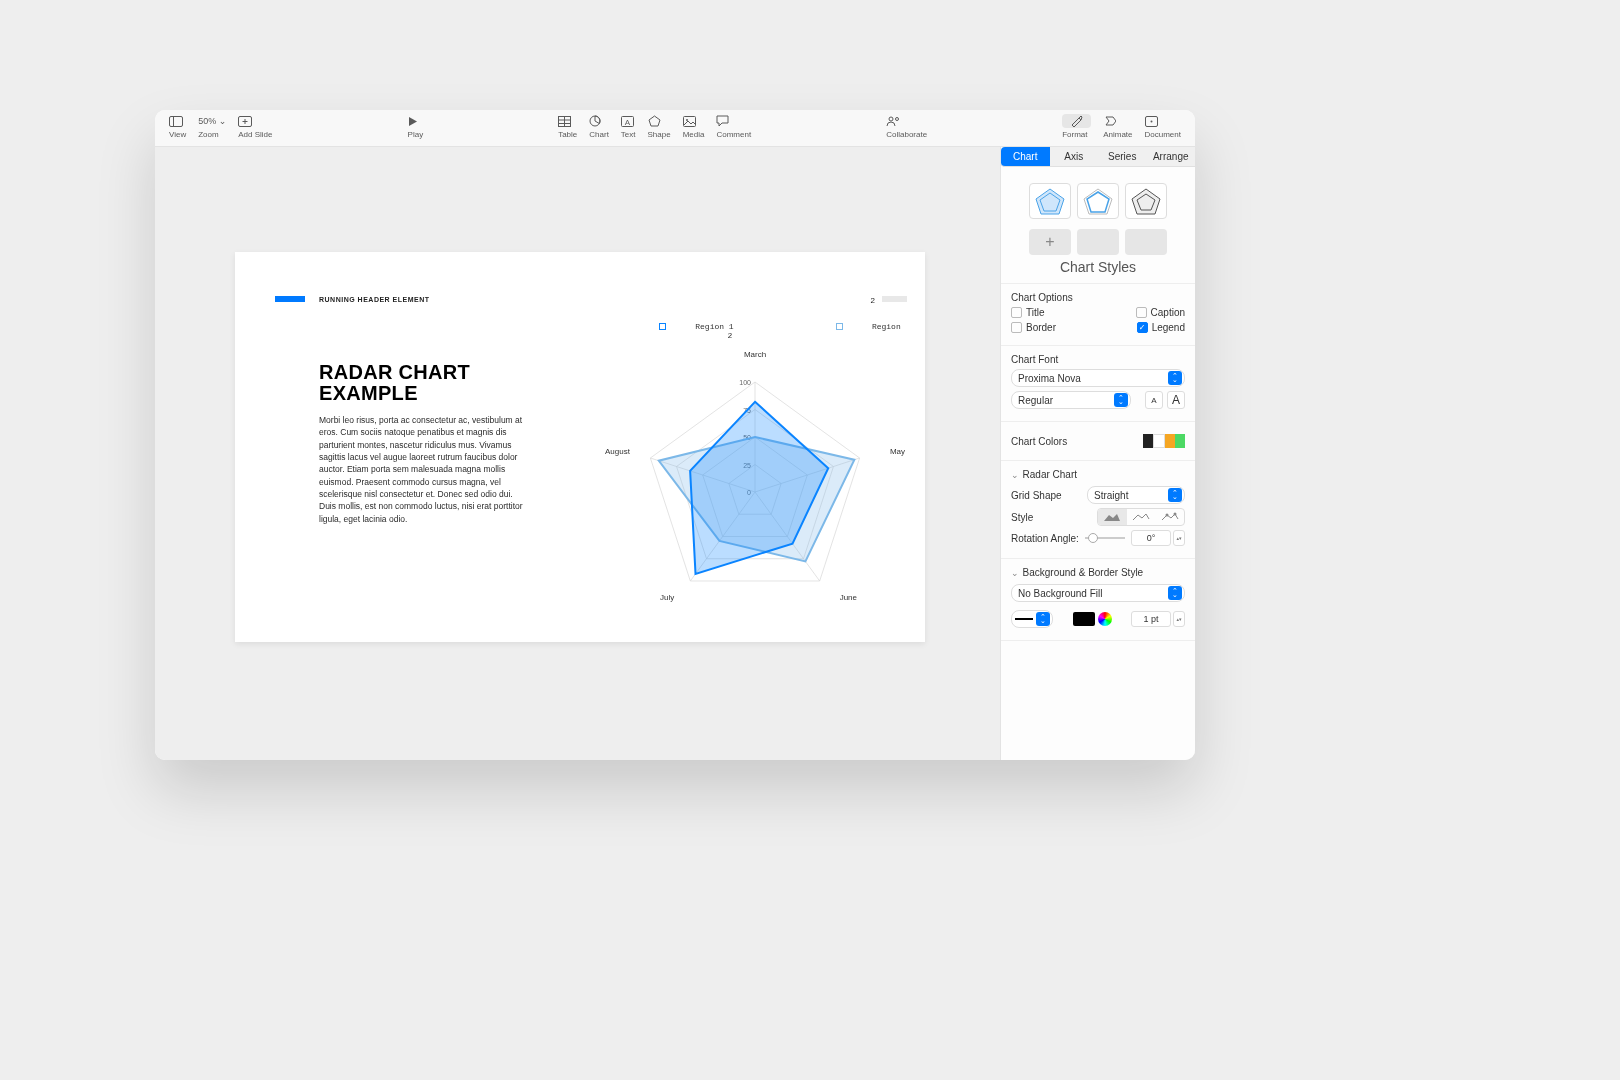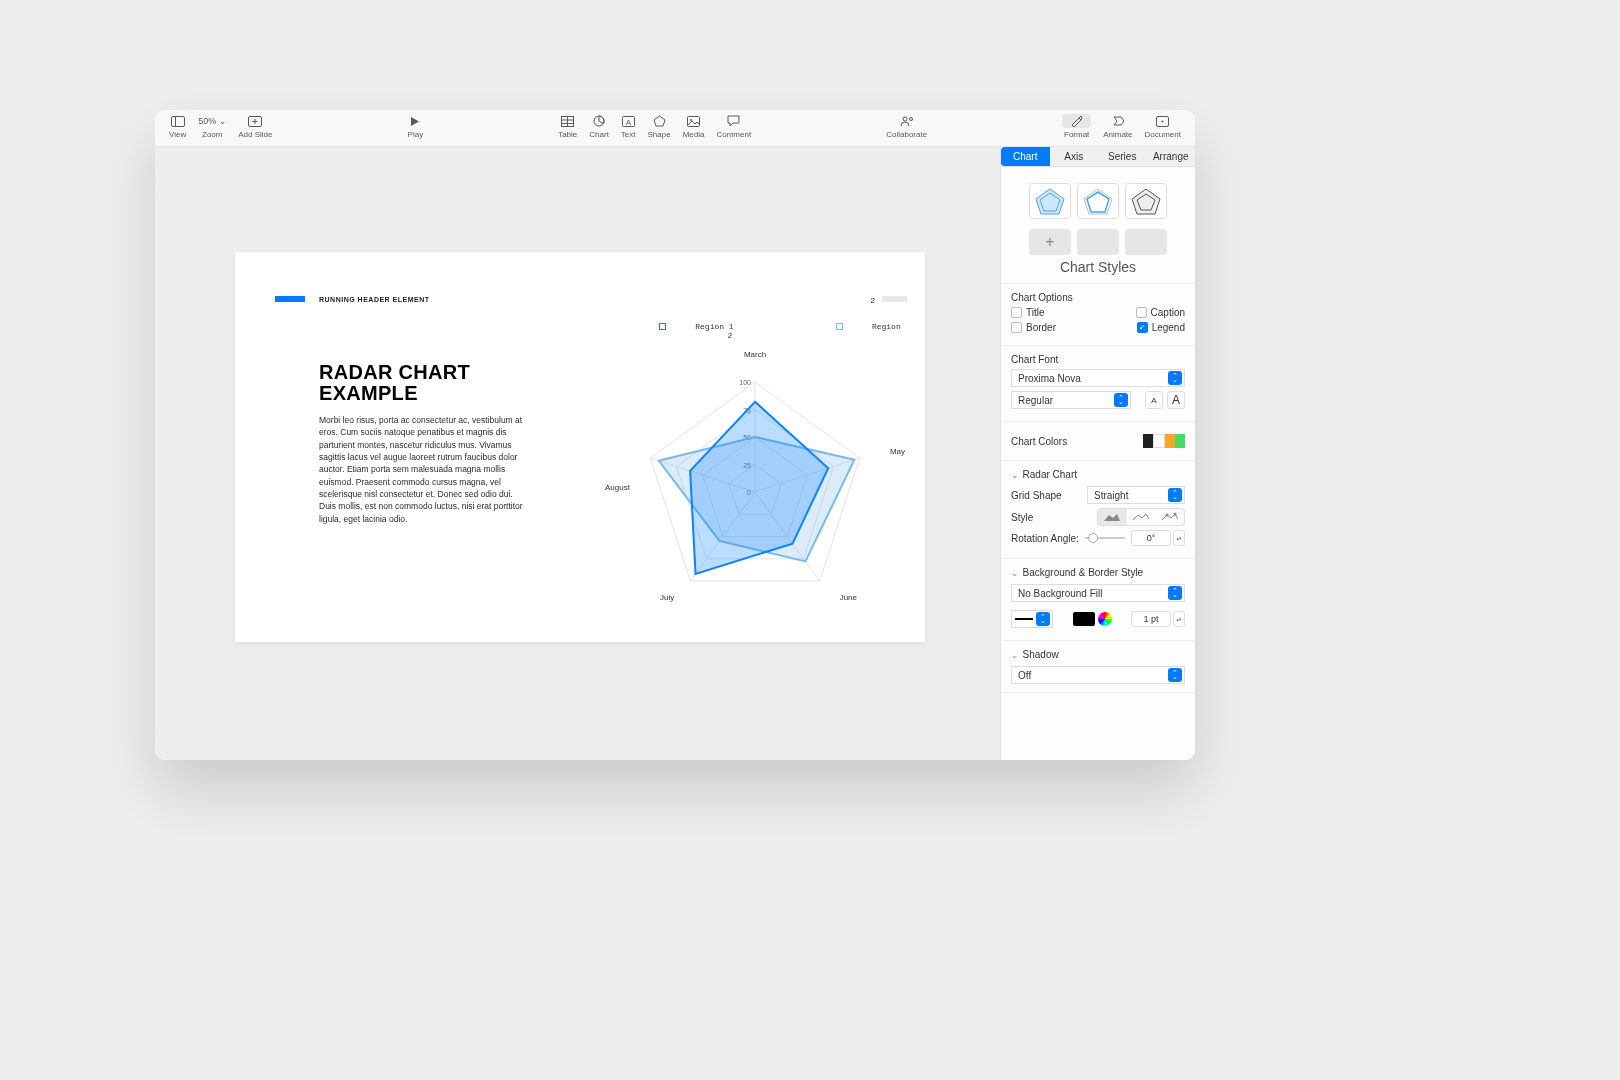--- a/index.html
+++ b/index.html
@@ -1,21 +1,21 @@
 <!DOCTYPE html>
 <html><head>
 <meta charset="utf-8">
 <style>
   * { box-sizing: border-box; margin: 0; padding: 0; font-family: -apple-system, "Helvetica Neue", Arial, sans-serif; }
   body { background: #eeeeee; width: 1620px; height: 1080px; overflow: hidden; position: relative; }
   .app-window { position:absolute; left:155px; top:110px; width:1040px; height:650px; background:#fff; border-radius:10px; box-shadow:0 30px 60px rgba(0,0,0,0.15); display:flex; flex-direction:column; overflow:hidden; }
 
   
   .toolbar { height:37px; background:#f8f8f8; border-bottom:1px solid #e3e3e3; display:flex; align-items:flex-start; padding:4px 8px 0 8px; font-size:8px; color:#5a5a5a; }
-  .tb-g { display:flex; flex-direction:column; align-items:center; margin:0 6px; cursor:default; }
+  .tb-g { display:flex; flex-direction:column; align-items:flex-start; margin:0 6px; cursor:default; }
   .tb-icon { height:14px; display:flex; align-items:center; justify-content:center; color:#5a5a5a; }
   .tb-label { margin-top:2px; font-size:8px; }
   .tb-zoom { font-size:9px; }
   .tb-spacer { flex:1; }
   .tb-center { display:flex; }
   .tb-right { display:flex; }
   .tb-right .tb-g.selected .tb-icon { background:#e6e6e6; border-radius:4px; padding:2px 8px; }
 
   
   .canvas-area { flex:1; background:#eeeeee; position:relative; overflow:hidden; }
@@ -43,21 +43,21 @@
   .style-grid { display:flex; gap:6px; justify-content:center; padding:8px 0 4px;}
   .style-thumb { width:42px; height:36px; border:1px solid #ddd; border-radius:4px; display:flex; align-items:center; justify-content:center; background:#fff; }
   .color-row { display:flex; gap:6px; justify-content:center; margin-top:6px; }
   .color-sq { width:42px; height:26px; background:#e6e6e6; border-radius:4px; display:flex; align-items:center; justify-content:center; color:#888; font-size:16px; }
   .insp-title { font-size:14px; color:#555; text-align:center; margin-top:4px; }
   .lbl { font-size:10px; color:#333; margin-bottom:4px; display:block; }
   .row { display:flex; align-items:center; justify-content:space-between; margin:4px 0; }
   .check { display:flex; align-items:center; gap:4px; font-size:10px; }
   .chk { width:11px; height:11px; border:1px solid #bbb; border-radius:2px; display:inline-flex; align-items:center; justify-content:center; font-size:8px; color:#fff; }
   .chk.on { background:#007aff; border-color:#007aff; }
-  .select { display:flex; align-items:center; justify-content:space-between; border:1px solid #ddd; border-radius:0; height:18px; padding:0 2px 0 6px; font-size:10px; background:#fff; width:100%; }
+  .select { display:flex; align-items:center; justify-content:space-between; border:1px solid #ddd; border-radius:8px; height:18px; padding:0 2px 0 6px; font-size:10px; background:#fff; width:100%; }
   .select.small { width:98px; }
   .sel-btn { width:14px; height:14px; background:#007aff; border-radius:3px; display:flex; align-items:center; justify-content:center; color:#fff; font-size:7px; flex-direction:column; line-height:4px;}
   .size-btns { display:flex; gap:4px; }
   .size-btn { width:18px; height:18px; border:1px solid #ddd; border-radius:3px; display:flex; align-items:center; justify-content:center; background:#fff;}
   .collapse-hdr { display:flex; align-items:center; gap:4px; font-size:10px; color:#333; cursor:default; }
   .collapse-hdr::before { content:"⌄"; font-size:9px; color:#888; }
   .seg3 { display:flex; width:88px; border:1px solid #ddd; border-radius:4px; overflow:hidden; }
   .seg3 > div { flex:1; height:16px; display:flex; align-items:center; justify-content:center; }
   .seg3 > div.on { background:#e8e8e8; }
   .stroke-swatch { width:22px; height:14px; background:#000; border-radius:2px; }
@@ -225,21 +225,21 @@
 
         <div class="radar-wrap">
           <div class="legend">
             <span><span class="sw" style="border-color:#0a84ff"></span><span>Region 1</span></span>
             <span><span class="sw" style="border-color:#7cb8e8"></span><span>Region 2</span></span>
           </div>
           <div class="axis-label" style="top:28px; left:50%; transform:translateX(-50%);">March</div>
           <div class="axis-label" style="top:125px; right:0;">May</div>
           <div class="axis-label" style="bottom:20px; right:48px;">June</div>
           <div class="axis-label" style="bottom:20px; left:55px;">July</div>
-          <div class="axis-label" style="top:125px; left:0;margin-top:36px;">August</div>
+          <div class="axis-label" style="top:125px; left:0;">August</div>
 
           <svg id="radar-svg" width="300" height="300" viewBox="0 0 300 300" style="position:absolute;top:0;left:0;">
               <polygon points="150,142.5 176.1540541981167,161.50203265468895 166.164094438043,192.24796734531105 133.835905561957,192.24796734531105 123.84594580188327,161.50203265468895" fill="none" stroke="#d7d7d7" stroke-width="0.7"></polygon>
               <polygon points="150,115 202.30810839623345,153.0040653093779 182.32818887608602,214.4959346906221 117.67181112391398,214.4959346906221 97.69189160376655,153.0040653093779" fill="none" stroke="#d7d7d7" stroke-width="0.7"></polygon>
               <polygon points="150,87.5 228.46216259435016,144.50609796406684 198.49228331412903,236.74390203593316 101.50771668587097,236.74390203593316 71.53783740564982,144.50609796406684" fill="none" stroke="#d7d7d7" stroke-width="0.7"></polygon>
               <polygon points="150,60 254.6162167924669,136.00813061875579 214.65637775217203,258.9918693812442 85.34362224782797,258.9918693812442 45.3837832075331,136.00813061875579" fill="none" stroke="#d7d7d7" stroke-width="0.7"></polygon>
               <line x1="150" y1="170" x2="150" y2="60" stroke="#d7d7d7" stroke-width="0.7"></line>
               <line x1="150" y1="170" x2="254.6162167924669" y2="136.00813061875579" stroke="#d7d7d7" stroke-width="0.7"></line>
               <line x1="150" y1="170" x2="214.65637775217203" y2="258.9918693812442" stroke="#d7d7d7" stroke-width="0.7"></line>
               <line x1="150" y1="170" x2="85.34362224782797" y2="258.9918693812442" stroke="#d7d7d7" stroke-width="0.7"></line>
@@ -414,26 +414,15 @@
           <div class="stroke-swatch"></div>
           <div class="color-picker-ring"></div>
         </div>
         <div style="display:flex;align-items:center">
           <div class="num-step">1 pt</div>
           <div class="stepper">▴▾</div>
         </div>
       </div>
     </div>
 
-    <div class="insp-section">
-      <div class="collapse-hdr">
-          <span>Shadow</span>
-        </div>
-      <div style="margin-top:6px">
-        <div class="select">
-          <span>Off</span>
-            <span class="sel-btn">⌃<br>⌄</span>
-        </div>
-      </div>
-    </div>
 
   </div>
 </div>
 
 </body></html>

